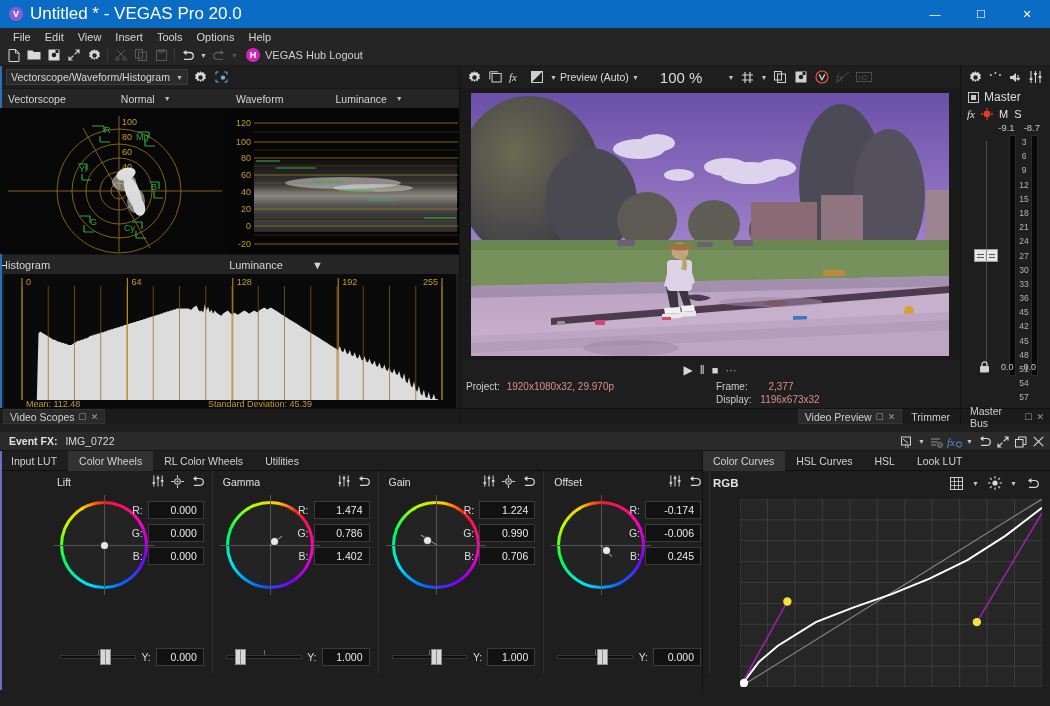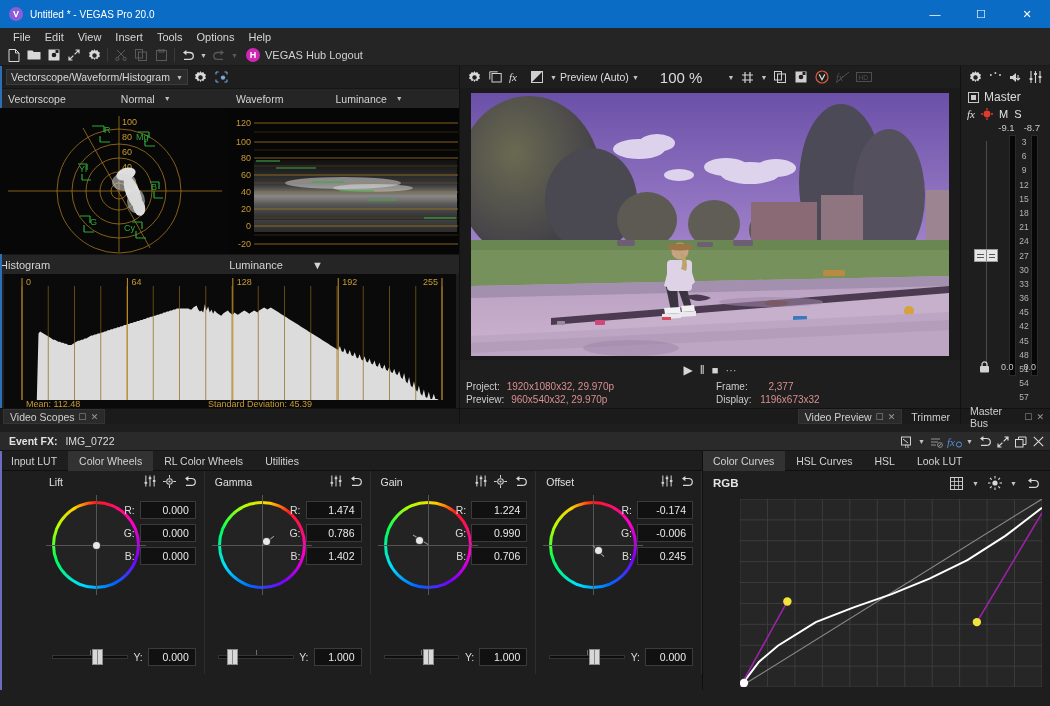--- a/index.html
+++ b/index.html
@@ -16,21 +16,21 @@
   .titlebar {
     position:absolute; top:0; left:0; width:1050px; height:28px;
     background:#0a6cc4; display:flex; align-items:center;
   }
   .title-logo {
     width:14px; height:14px; border-radius:50%;
     background:#8a5ed8; color:#fff; font-size:9px; font-weight:bold;
     display:flex; align-items:center; justify-content:center;
     margin-left:9px; margin-right:7px;
   }
-  .title-text { font-size:10px; color:#ffffff; }
+  .title-text { font-size:17px; color:#ffffff; }
   .winbtns { position:absolute; right:0; top:0; height:28px; display:flex; }
   .winbtn {
     width:46px; height:28px; display:flex; align-items:center; justify-content:center;
     color:#fff; font-size:11px;
   }
 
   
   .menubar {
     position:absolute; top:28px; left:0; width:1050px; height:17px;
     background:#252526; display:flex; align-items:center; padding-left:6px;
@@ -153,21 +153,21 @@
   .fx-title .n { font-size:10.5px; color:#dcdcdc; padding-left:8px; }
   .fx-title-tools { position:absolute; right:3px; top:0; height:19px; display:flex;
                     align-items:center; gap:1px; }
 
   .fx-tabs-row { height:20px; display:flex; background:#1e1e1e; border-bottom:1px solid #0f0f0f;}
   .fxtab { padding:0 11px; height:20px; display:flex; align-items:center;
            font-size:10.5px; color:#d2d2d2; }
   .fxtab.active { background:#323232; }
   .fx-split { position:absolute; left:702px; top:19px; bottom:0; width:1px; background:#0f0f0f;}
 
-  .wheels { position:absolute; left:0; top:39px; width:702px; bottom:16px; display:flex;padding-left:39px; }
+  .wheels { position:absolute; left:8px; top:39px; width:702px; bottom:16px; display:flex;padding-left:39px; }
   .wheel-col { position:relative; width:175px; border-right:1px solid #2e2e2e; }
   .wheel-hdr { height:22px; display:flex; align-items:center; position:relative; }
   .wheel-hdr .wt { font-size:10.5px; color:#e0e0e0; padding-left:10px; }
   .wheel-hdr .tools { position:absolute; right:7px; top:0; height:22px;
                       display:flex; align-items:center; gap:7px; }
   .wheel-main { position:relative; height:150px; }
   .cwheel { position:absolute; left:13px; top:8px; width:88px; height:88px; border-radius:50%; }
   .cwheel .ring { position:absolute; inset:0; border-radius:50%; }
   .cwheel .hole { position:absolute; inset:3px; border-radius:50%; background:#232323; }
   .cwheel .cross-h { position:absolute; left:-6px; right:-6px; top:50%; height:1px;
@@ -663,22 +663,20 @@
       <span style="color:#d6d6d6;font-size:12px">▶</span>
       <span style="color:#d6d6d6;font-size:12px">‖</span>
       <span style="color:#d6d6d6;font-size:11px">■</span>
       <span style="color:#aaa;font-size:11px">⋯</span>
     </div>
 
     <div class="pv-info">
       <div class="col" style="width:250px">
         <div><span class="k">Project:</span>
              <span class="v" style="margin-left:4px">1920x1080x32, 29.970p</span></div>
-        <div><span class="k">Preview:</span>
-             <span class="v" style="margin-left:4px">960x540x32, 29.970p</span></div>
       </div>
       <div class="col">
         <div><span class="k">Frame:</span>
              <span class="v" style="margin-left:18px">2,377</span></div>
         <div><span class="k">Display:</span>
              <span class="v" style="margin-left:6px">1196x673x32</span></div>
       </div>
     </div>
 
     <div class="tabstrip" style="justify-content:flex-end;padding-right:4px">

